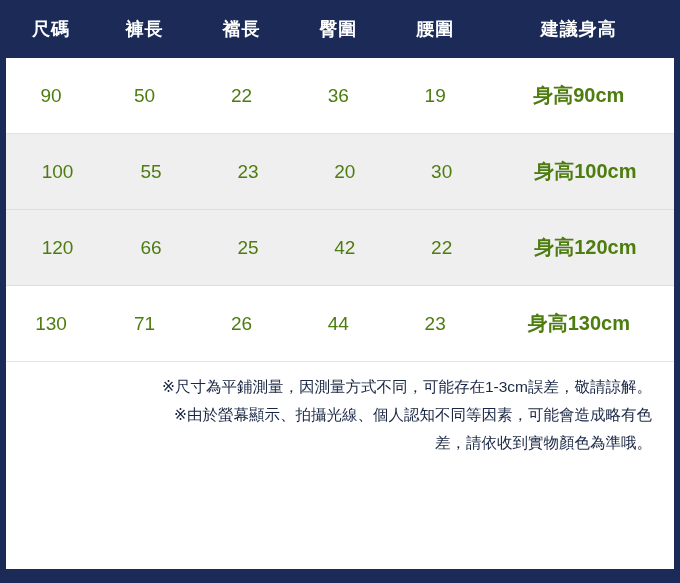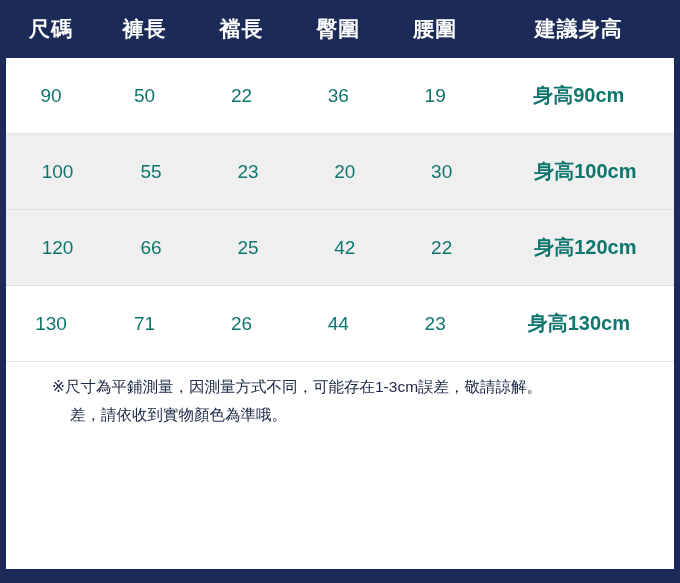--- a/index.html
+++ b/index.html
@@ -26,34 +26,34 @@
     flex-direction: column;
   }
   .size-table {
     width: 100%;
     border-collapse: collapse;
     table-layout: fixed;
   }
   .size-table thead th {
     background: #1b2a56;
     color: #ffffff;
-    font-size: 21px;
+    font-size: 18px;
     font-weight: bold;
     letter-spacing: 1px;
     height: 58px;
     padding: 0;
     text-align: center;
     vertical-align: middle;
   }
   .size-table tbody td {
     height: 75px;
     text-align: center;
     vertical-align: middle;
     font-size: 19px;
-    color: #0f766e;
+    color: #4d7c0f;
     padding: 0;
     border-bottom: 1px solid #e3e3e3;
   }
   .size-table tbody tr.alt td {
     background: #efefef;
     border-bottom: 1px solid #dedede;
     padding-left: 13px;
   }
   .size-table tbody td.height-cell {
     font-size: 20px;
@@ -66,20 +66,21 @@
   col.c-pant { width: 14.5%; }
   col.c-crotch { width: 14.5%; }
   col.c-hip { width: 14.5%; }
   col.c-waist { width: 14.5%; }
   col.c-height { width: 28.5%; }
 
   .notes {
     flex: 1;
     padding: 12px 22px 16px 46px;
     box-sizing: border-box;
+    text-align: right;
   }
   .note-line {
     font-size: 15.5px;
     line-height: 1.62;
     color: #1a2744;
     margin: 0 0 3px 0;
     text-indent: 0;
   }
   .note-indent {
     padding-left: 18px;
@@ -145,17 +146,18 @@
         <td>26</td>
         <td>44</td>
         <td>23</td>
         <td class="height-cell">身高130cm</td>
       </tr>
     </tbody>
   </table>
 
   <div class="notes">
     <p class="note-line">※尺寸為平鋪測量，因測量方式不同，可能存在1-3cm誤差，敬請諒解。</p>
+    <p class="note-line">※由於螢幕顯示、拍攝光線、個人認知不同等因素，可能會造成略有色</p>
     <p class="note-line note-indent">差，請依收到實物顏色為準哦。</p>
   </div>
 
   <div class="bottom-bar"></div>
 </div>
 
 </body></html>

